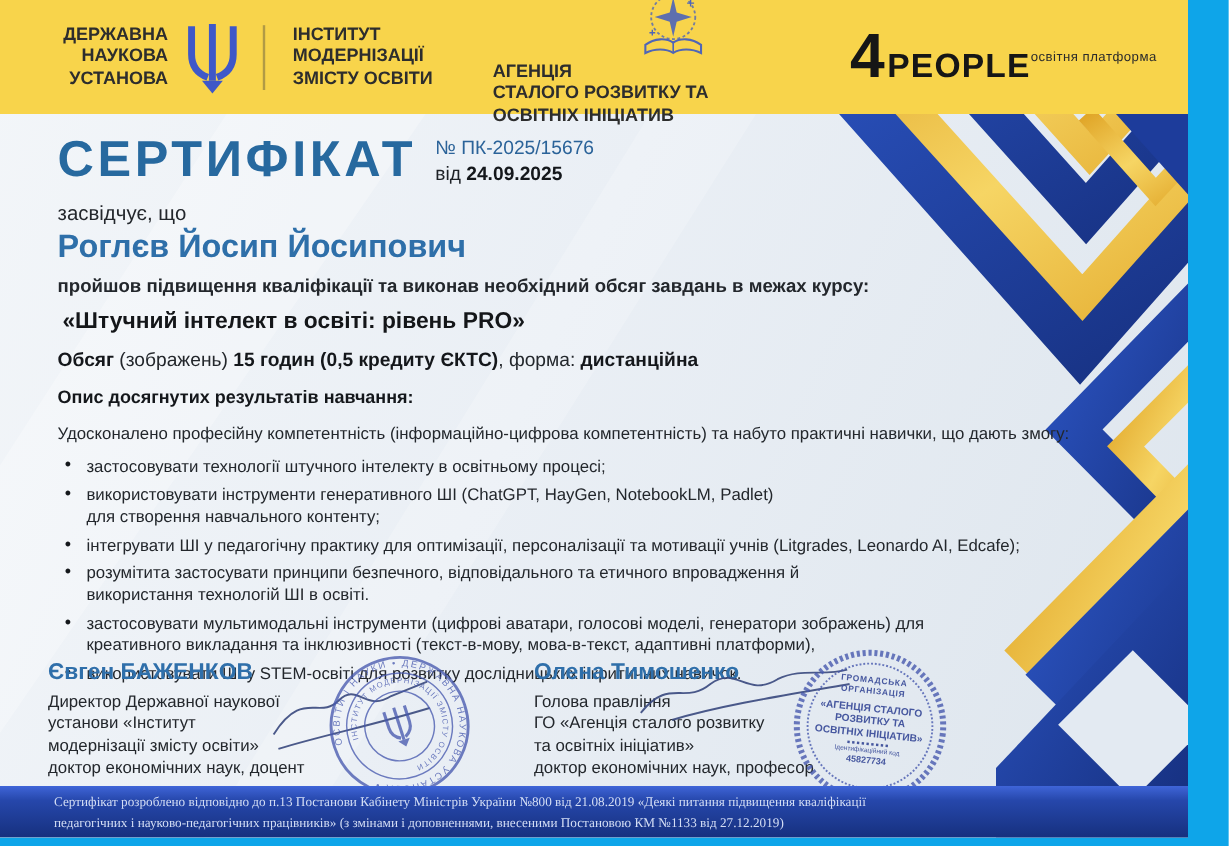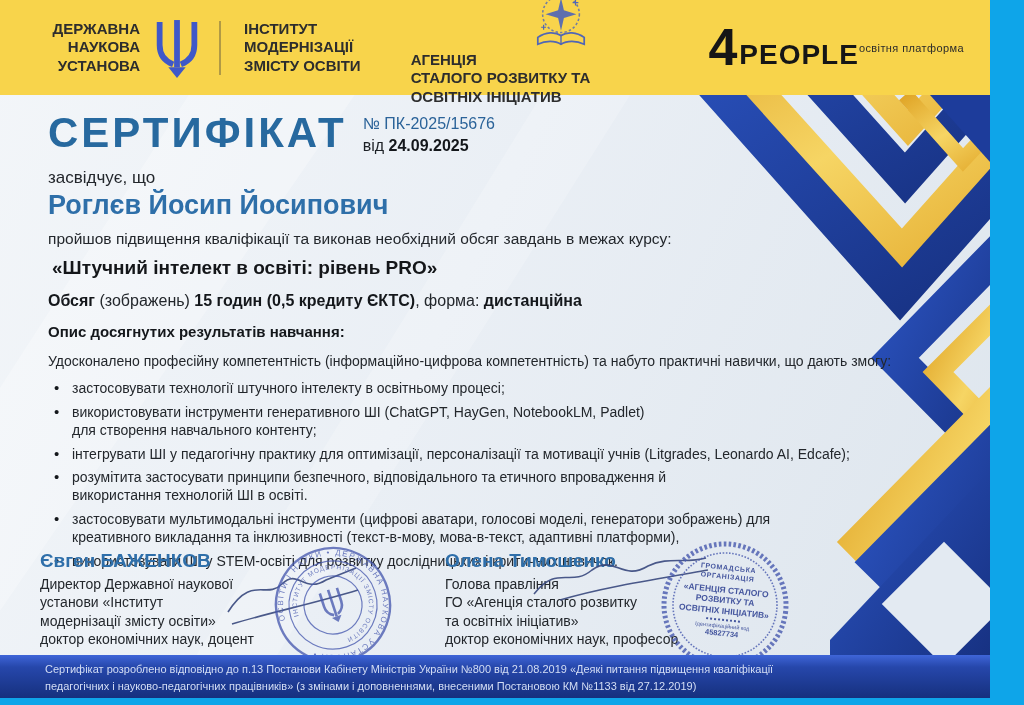--- a/index.html
+++ b/index.html
@@ -32,21 +32,21 @@
   
   .content{position:relative;z-index:1;padding:16px 0 0 48px;width:912px;}
   .title-row{display:flex;align-items:flex-start;}
   h1.cert-title{margin:0;font-size:42px;font-weight:bold;letter-spacing:3px;color:#27699F;line-height:1.05;}
   .numblock{margin-left:16px;margin-top:4px;}
   .cert-number{font-size:16px;font-weight:normal;color:#2B6399;}
   .cert-date{font-size:16px;color:#1d2126;margin-top:4px;}
   .cert-date b{color:#14171b;}
   .certifies{margin:13px 0 0 0;font-size:17px;color:#23272c;}
   .recipient{margin:2px 0 0 0;font-size:27px;font-weight:bold;color:#2E6FA9;}
-  .completion{margin:9px 0 0 0;font-size:15.5px;color:#23272c;}
+  .completion{margin:9px 0 0 0;font-size:15.5px;color:#23272c;font-weight:bold;}
   .course{margin:9px 0 0 4px;font-size:19px;font-weight:bold;color:#141619;}
   .vol{margin:13px 0 0 0;font-size:16px;color:#23272c;}
   .vol b{color:#14171b;}
   .results-h{margin:13px 0 0 0;font-size:15px;font-weight:bold;color:#14171b;}
   .intro{margin:13px 0 0 0;font-size:14px;color:#23272c;}
   ul.bullets{margin:10px 0 0 0;padding:0;list-style:none;width:905px;}
   ul.bullets li{position:relative;padding-left:24px;margin-bottom:5px;
                 font-size:14px;line-height:1.32;color:#23272c;white-space:pre-line;}
   ul.bullets li::before{content:"•";position:absolute;left:6px;top:-1px;font-size:15px;color:#14171b;}
 
@@ -68,21 +68,21 @@
   .srt-idlabel{font-size:5.5px;}
   .srt-id{font-size:7.5px;font-weight:bold;}
   .scribble{position:absolute;}
   .scribble-left{left:222px;top:16px;}
   .scribble-right{left:530px;top:8px;}
 
   
   .ftr{position:absolute;left:0;top:655px;width:990px;height:43px;z-index:2;
        background:linear-gradient(180deg,#3f65d8 0%,#2647ab 28%,#16307E 100%);
        box-sizing:border-box;padding:6px 0 0 45px;}
-  .ftr-text{font-size:11px;line-height:1.5;color:#d4def5;}
+  .ftr-text{font-size:11px;line-height:1.5;color:#d4def5;font-family:Liberation Serif, serif;}
 </style>
 </head>
 <body>
 
 <div class="page">
   <div class="cert">
 
     <svg class="deco" width="990" height="698" viewBox="0 0 990 698">
       <defs>
         <linearGradient id="gold" x1="0" y1="0" x2="1" y2="1">

